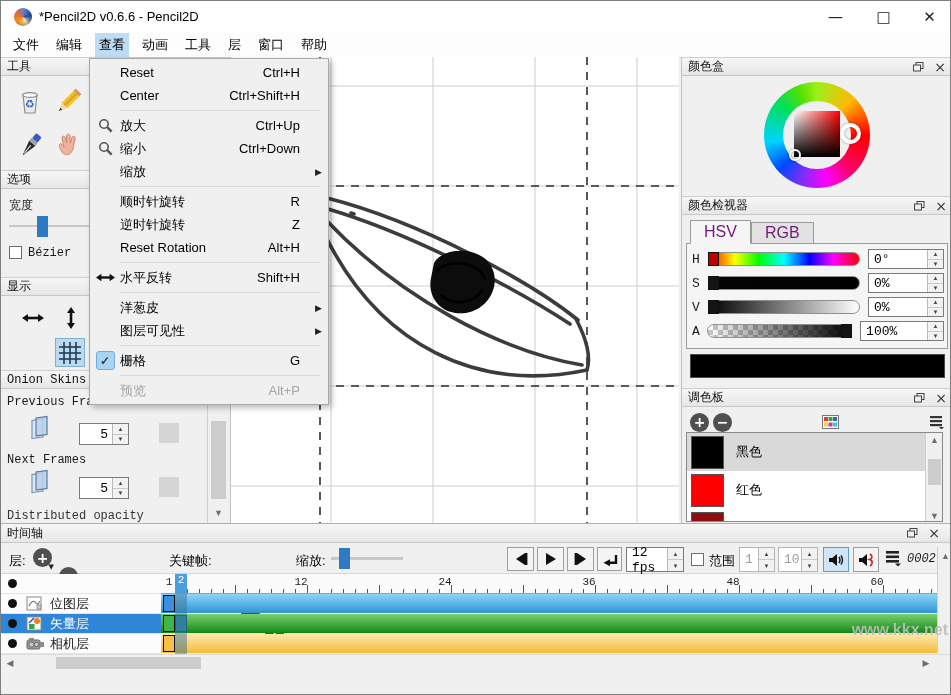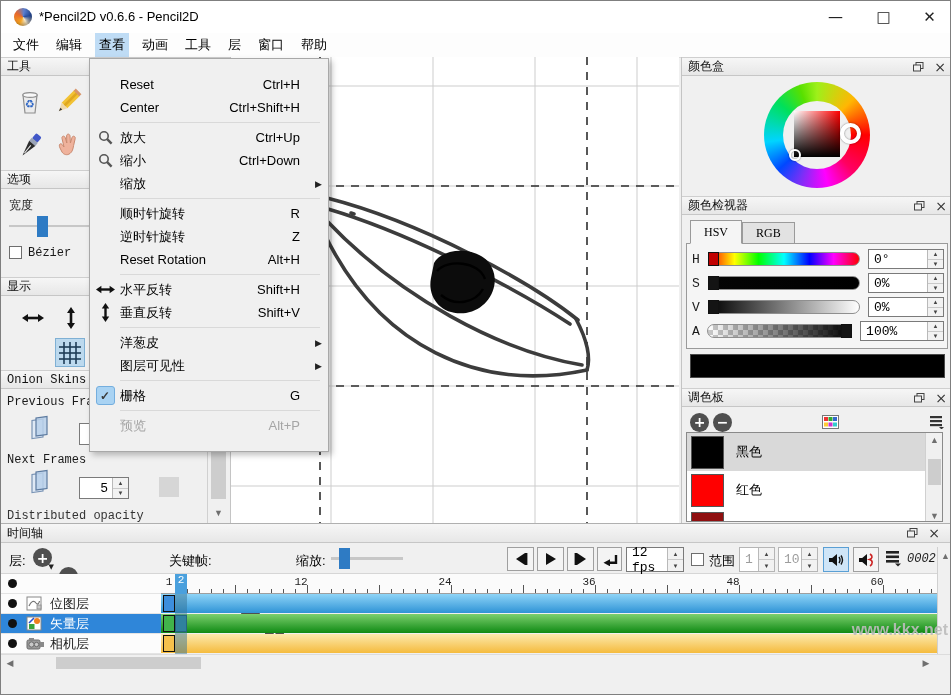--- a/index.html
+++ b/index.html
@@ -54,43 +54,43 @@
   .spin.disabled .val { color:#9d9d9d; }
   .sb-v { background:#f0f0f0; border-left:1px solid #d0d0d0; }
   .sb-thumb { background:#cdcdcd; }
   .sb-arrow { color:#6f6f6f; font-size:9px; display:flex; align-items:center; justify-content:center; }
 
   
   #canvas { left:230px; top:56px; width:448px; height:466px; background:#ffffff; }
 
   
   #view-menu { left:88px; top:57px; width:240px; background:#f0f0f0;
-    border:1px solid #a8a8a8; box-shadow:3px 3px 6px rgba(0,0,0,.25); z-index:60; padding:14px 0; }
+    border:1px solid #a8a8a8; box-shadow:3px 3px 6px rgba(0,0,0,.25); z-index:60; padding:2px 0; }
   .mi { height:23px; display:flex; align-items:center; padding-right:6px; }
   .mi .ico { width:30px; display:flex; align-items:center; justify-content:center; flex:0 0 30px; }
   .mi .lab { font-size:13px; color:#000; }
   .mi .sc { margin-left:auto; font-size:13px; color:#000; padding-right:12px; }
   .mi .sub { width:10px; font-size:9px; color:#222; text-align:right; }
   .mi.disabled .lab, .mi.disabled .sc { color:#a5a5a5; }
   .msep { height:1px; background:#d9d9d9; margin:3px 8px 3px 30px; }
   .mcheck { width:19px; height:19px; background:#a9d3f3; border:1px solid #74aede; border-radius:3px;
     display:flex; align-items:center; justify-content:center; color:#3a3a3a; font-size:12px; font-weight:bold; }
 
   
   #right-col { left:680px; top:56px; width:271px; height:466px; background:#f0f0f0; border-left:1px solid #c4c4c4; }
   #hue-ring { position:absolute; width:106px; height:106px; border-radius:50%;
     background:conic-gradient(from 0deg,#9ef01a,#ffb703 45deg,#ff0000 90deg,#ff0062 135deg,#ff00ff 168deg,#7b2ff7 200deg,#0048ff 228deg,#00d4ff 262deg,#00e05a 310deg,#58e000 340deg,#9ef01a); }
   #hue-ring::after { content:""; position:absolute; left:19px; top:19px; width:68px; height:68px;
     border-radius:50%; background:#f0f0f0; }
   #sv-square { position:absolute; width:46px; height:46px;
     background:linear-gradient(to top,#000,rgba(0,0,0,0)), linear-gradient(to right,#fff,#f00); }
   .ring-sel { position:absolute; border-radius:50%; border:4px solid #fff;
     box-shadow:0 0 2px rgba(0,0,0,.55), inset 0 0 2px rgba(0,0,0,.55); }
-  .tab { height:22px; padding:0 13px; display:flex; align-items:center; font-family:Liberation Serif, serif;
-    font-size:12px; border:1px solid #9a9a9a; background:#e2e2e2; color:#000000; }
+  .tab { height:22px; padding:0 13px; display:flex; align-items:center; font-family:Liberation Sans, sans-serif;
+    font-size:16px; border:1px solid #9a9a9a; background:#e2e2e2; color:#701a75; }
   .tab.active { background:#f5f5f5; border-bottom:1px solid #f5f5f5; height:24px; z-index:2; }
   .cbar { height:14px; border-radius:7px; border:1px solid #8f8f8f; position:relative; }
   .cbar .handle { position:absolute; top:-1px; width:11px; height:14px; border:1px solid #111; }
   .checker { background-image:
       linear-gradient(to right, rgba(255,255,255,0), #000),
       linear-gradient(45deg,#c9c9c9 25%,transparent 25%,transparent 75%,#c9c9c9 75%),
       linear-gradient(45deg,#c9c9c9 25%,transparent 25%,transparent 75%,#c9c9c9 75%);
     background-size:100% 100%, 10px 10px, 10px 10px;
     background-position:0 0, 0 0, 5px 5px; background-color:#fff; }
   .circle-btn { width:19px; height:19px; border-radius:50%; background:#4f4f4f; color:#fff;
@@ -541,32 +541,20 @@
       <div class="mi">
         <span class="ico">
           <svg width="19" height="9" viewBox="0 0 19 9">
             <line x1="4" y1="4.5" x2="15" y2="4.5" stroke="#111" stroke-width="2.4"></line>
             <polygon points="0,4.5 5.4,0.8 5.4,8.2" fill="#111"></polygon>
             <polygon points="19,4.5 13.6,0.8 13.6,8.2" fill="#111"></polygon>
           </svg>
         </span>
         <span class="lab">水平反转</span>
         <span class="sc">Shift+H</span>
-        <span class="sub"></span>
-      </div>
-      <div class="mi">
-        <span class="ico">
-          <svg width="9" height="19" viewBox="0 0 9 19">
-            <line x1="4.5" y1="4" x2="4.5" y2="15" stroke="#111" stroke-width="2.4"></line>
-            <polygon points="4.5,0 0.8,5.4 8.2,5.4" fill="#111"></polygon>
-            <polygon points="4.5,19 0.8,13.6 8.2,13.6" fill="#111"></polygon>
-          </svg>
-        </span>
-        <span class="lab">垂直反转</span>
-        <span class="sc">Shift+V</span>
         <span class="sub"></span>
       </div>
       <div class="msep"></div>
       <div class="mi">
         <span class="ico"></span>
         <span class="lab">洋葱皮</span>
         <span class="sc"></span>
         <span class="sub">▶</span>
       </div>
       <div class="mi">

